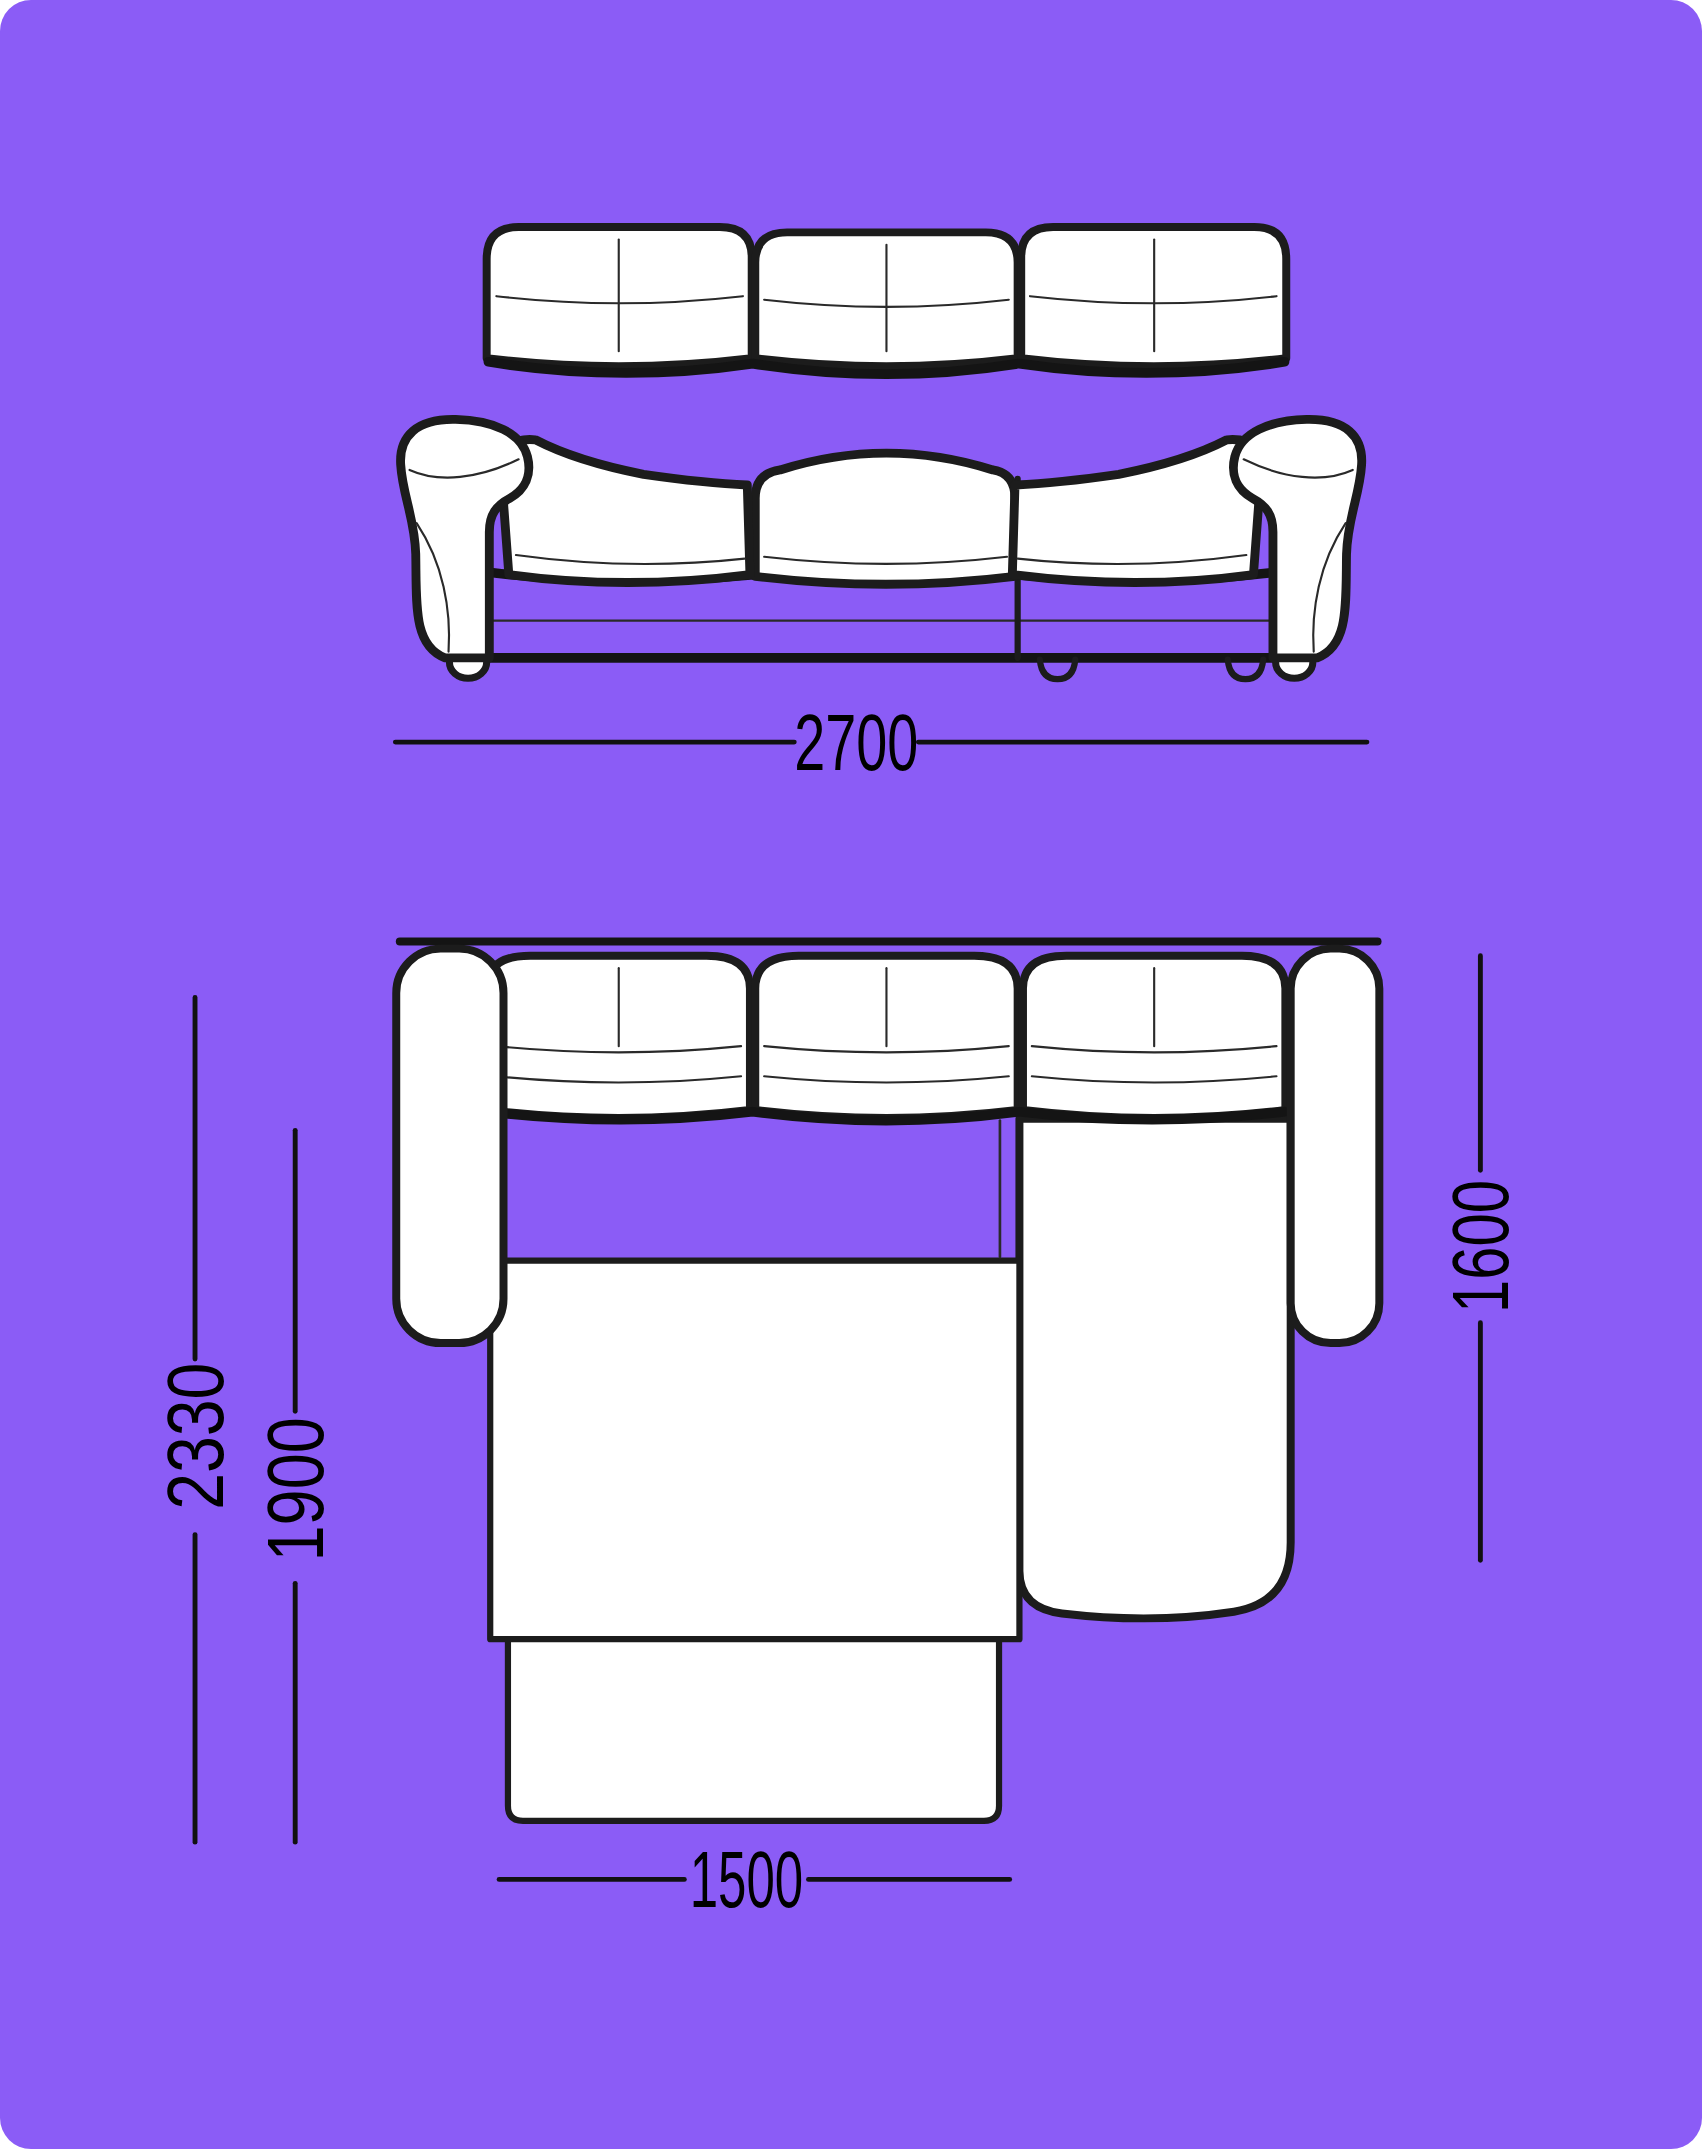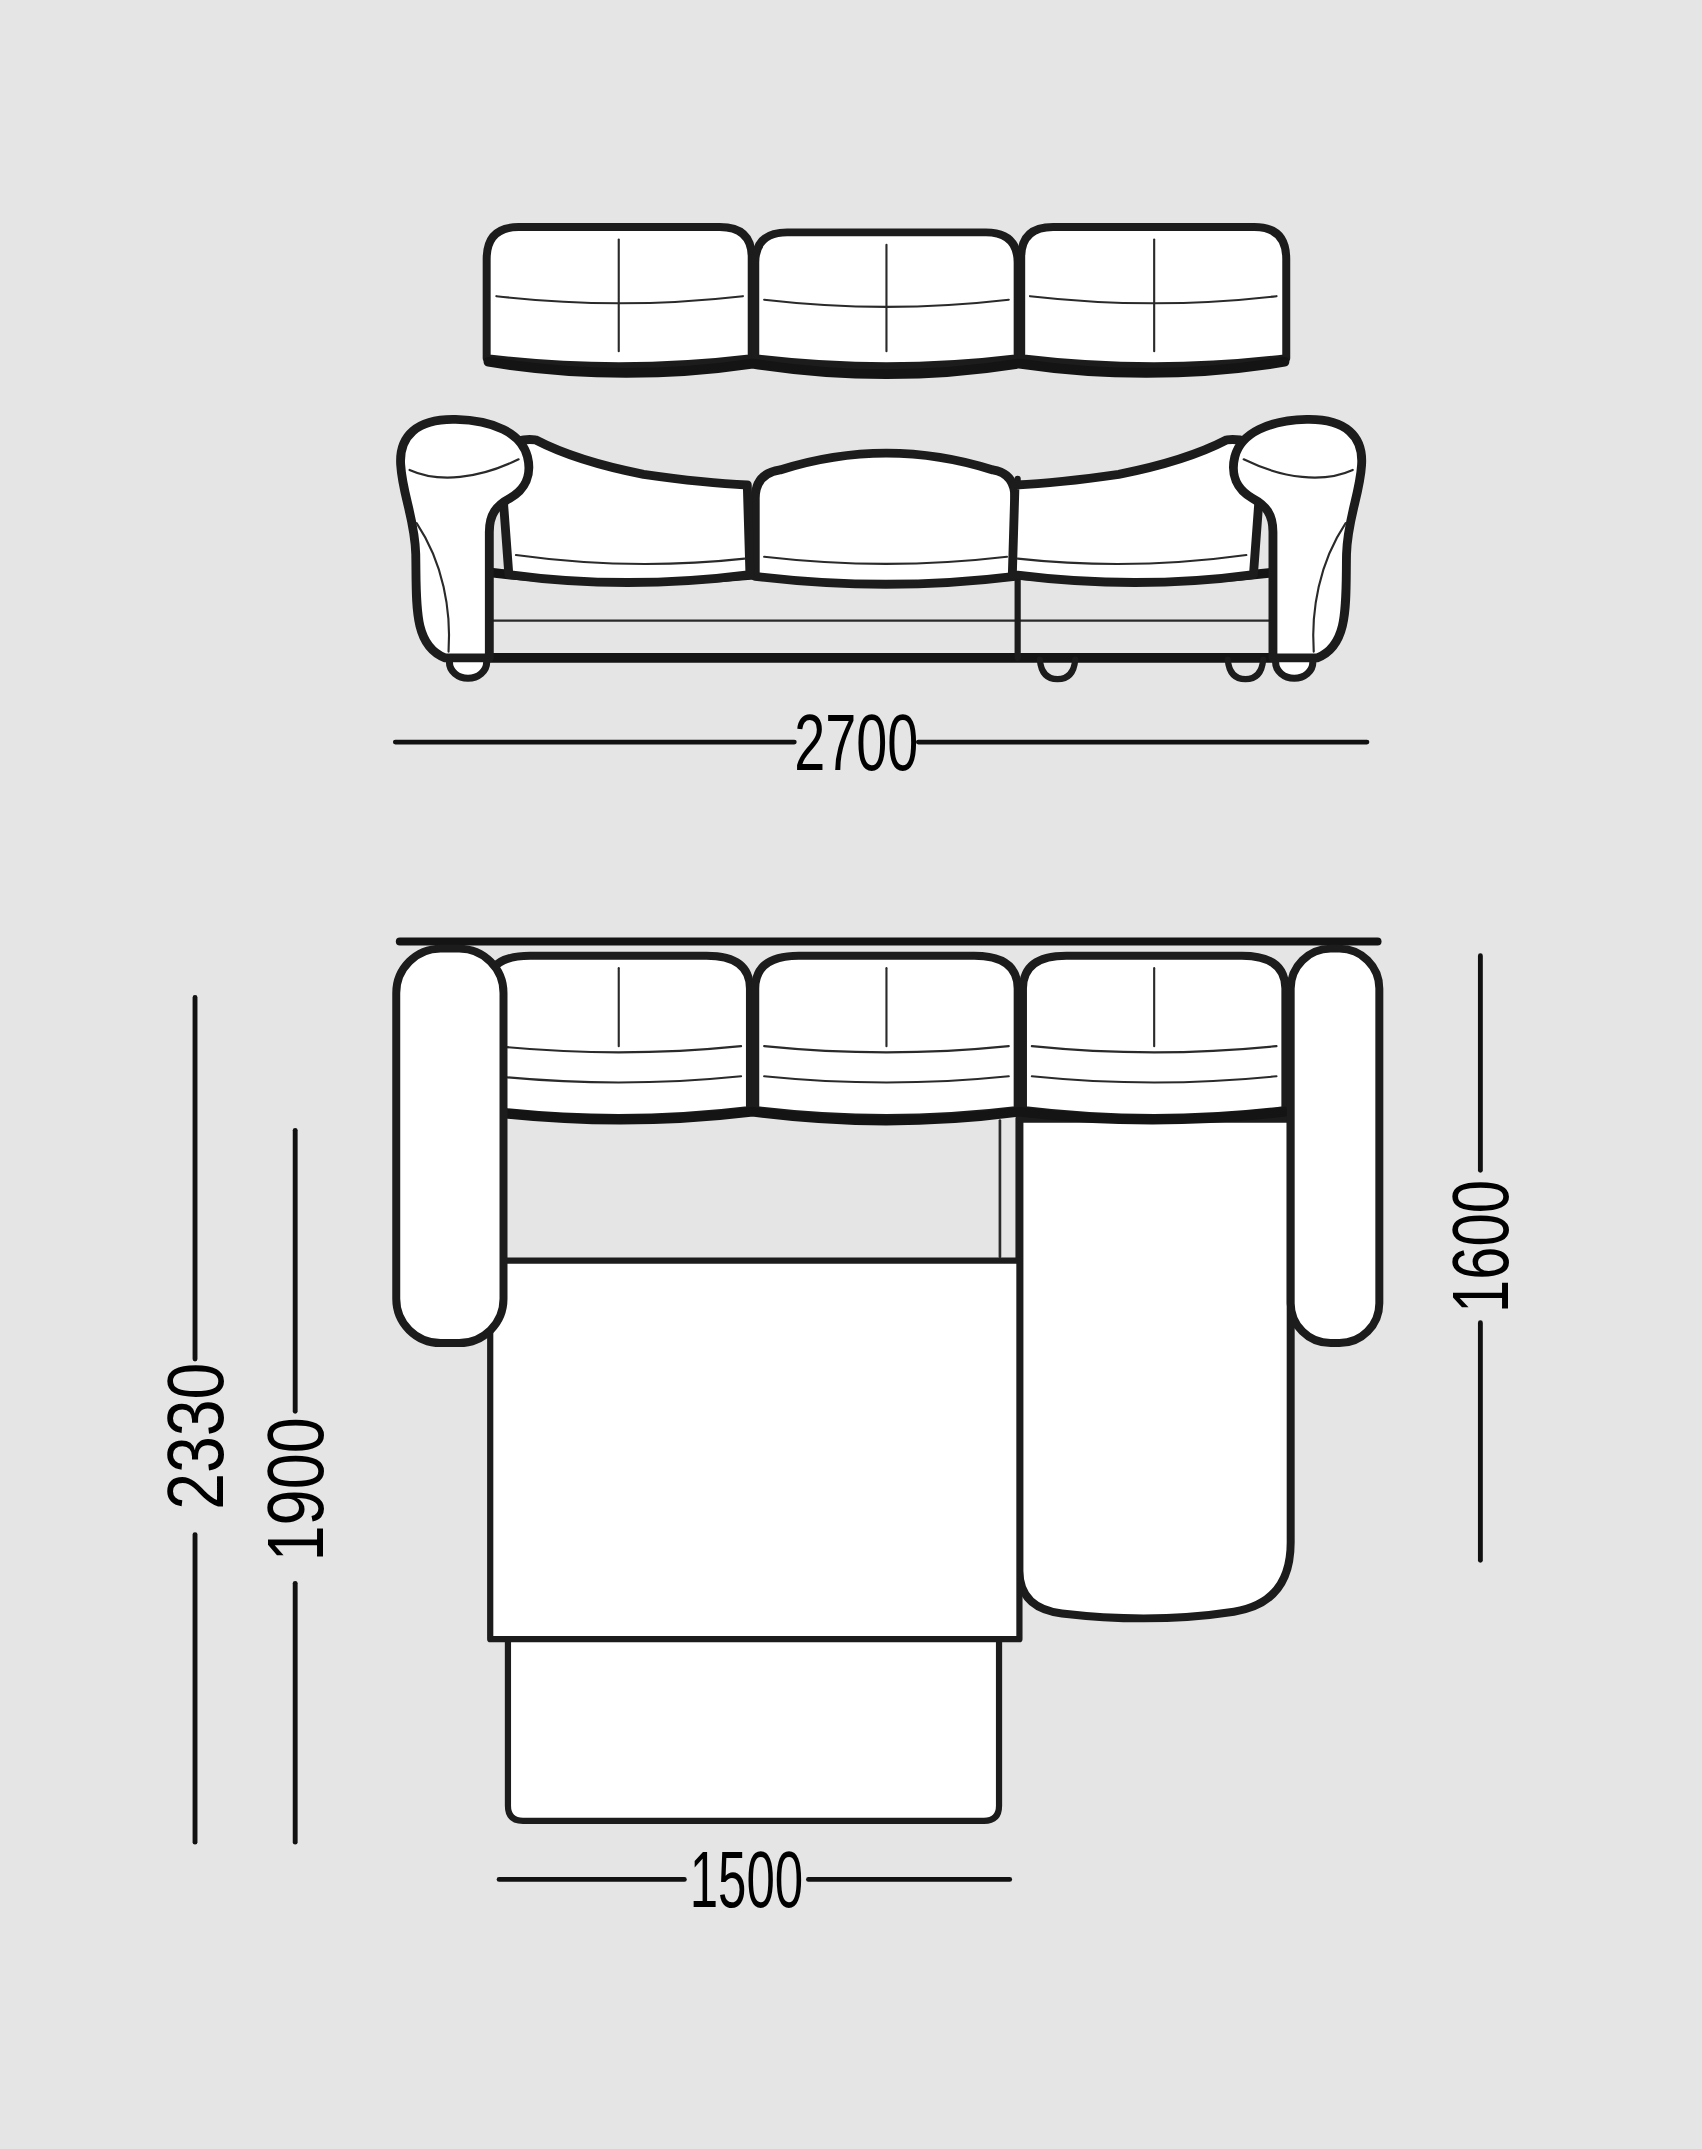--- a/index.html
+++ b/index.html
@@ -1,22 +1,23 @@
 <!DOCTYPE html>
 <html style="font-size:14px"><head>
 <meta charset="utf-8">
 <style>
   html, body { margin: 0; padding: 0; background: #ffffff; }
   .page {
     position: relative;
     width: 1702px;
     height: 2149px;
-    background: #e5e5e5;
+    background: #8b5cf6;
     font-family: "Liberation Sans", sans-serif;
     overflow: hidden;
+    border-radius: 31px;
   }
   svg { display: block; width: 1702px; height: 2149px; }
   .outline      { fill: #ffffff; stroke: #1c1c1c; stroke-width: 9;  stroke-linecap: round; stroke-linejoin: round; }
   .outline-bold { fill: none;    stroke: #141414; stroke-width: 11; stroke-linecap: round; stroke-linejoin: round; }
   .outline-med  { fill: none;    stroke: #1c1c1c; stroke-width: 7;  stroke-linecap: round; stroke-linejoin: round; }
   .seam         { fill: none;    stroke: #2a2a2a; stroke-width: 2.4; stroke-linecap: round; }
   .dim-line     { fill: none;    stroke: #111111; stroke-width: 5.5; stroke-linecap: round; }
   .dim-text {
     fill: #000000;
     font-family: "Liberation Sans", sans-serif;

